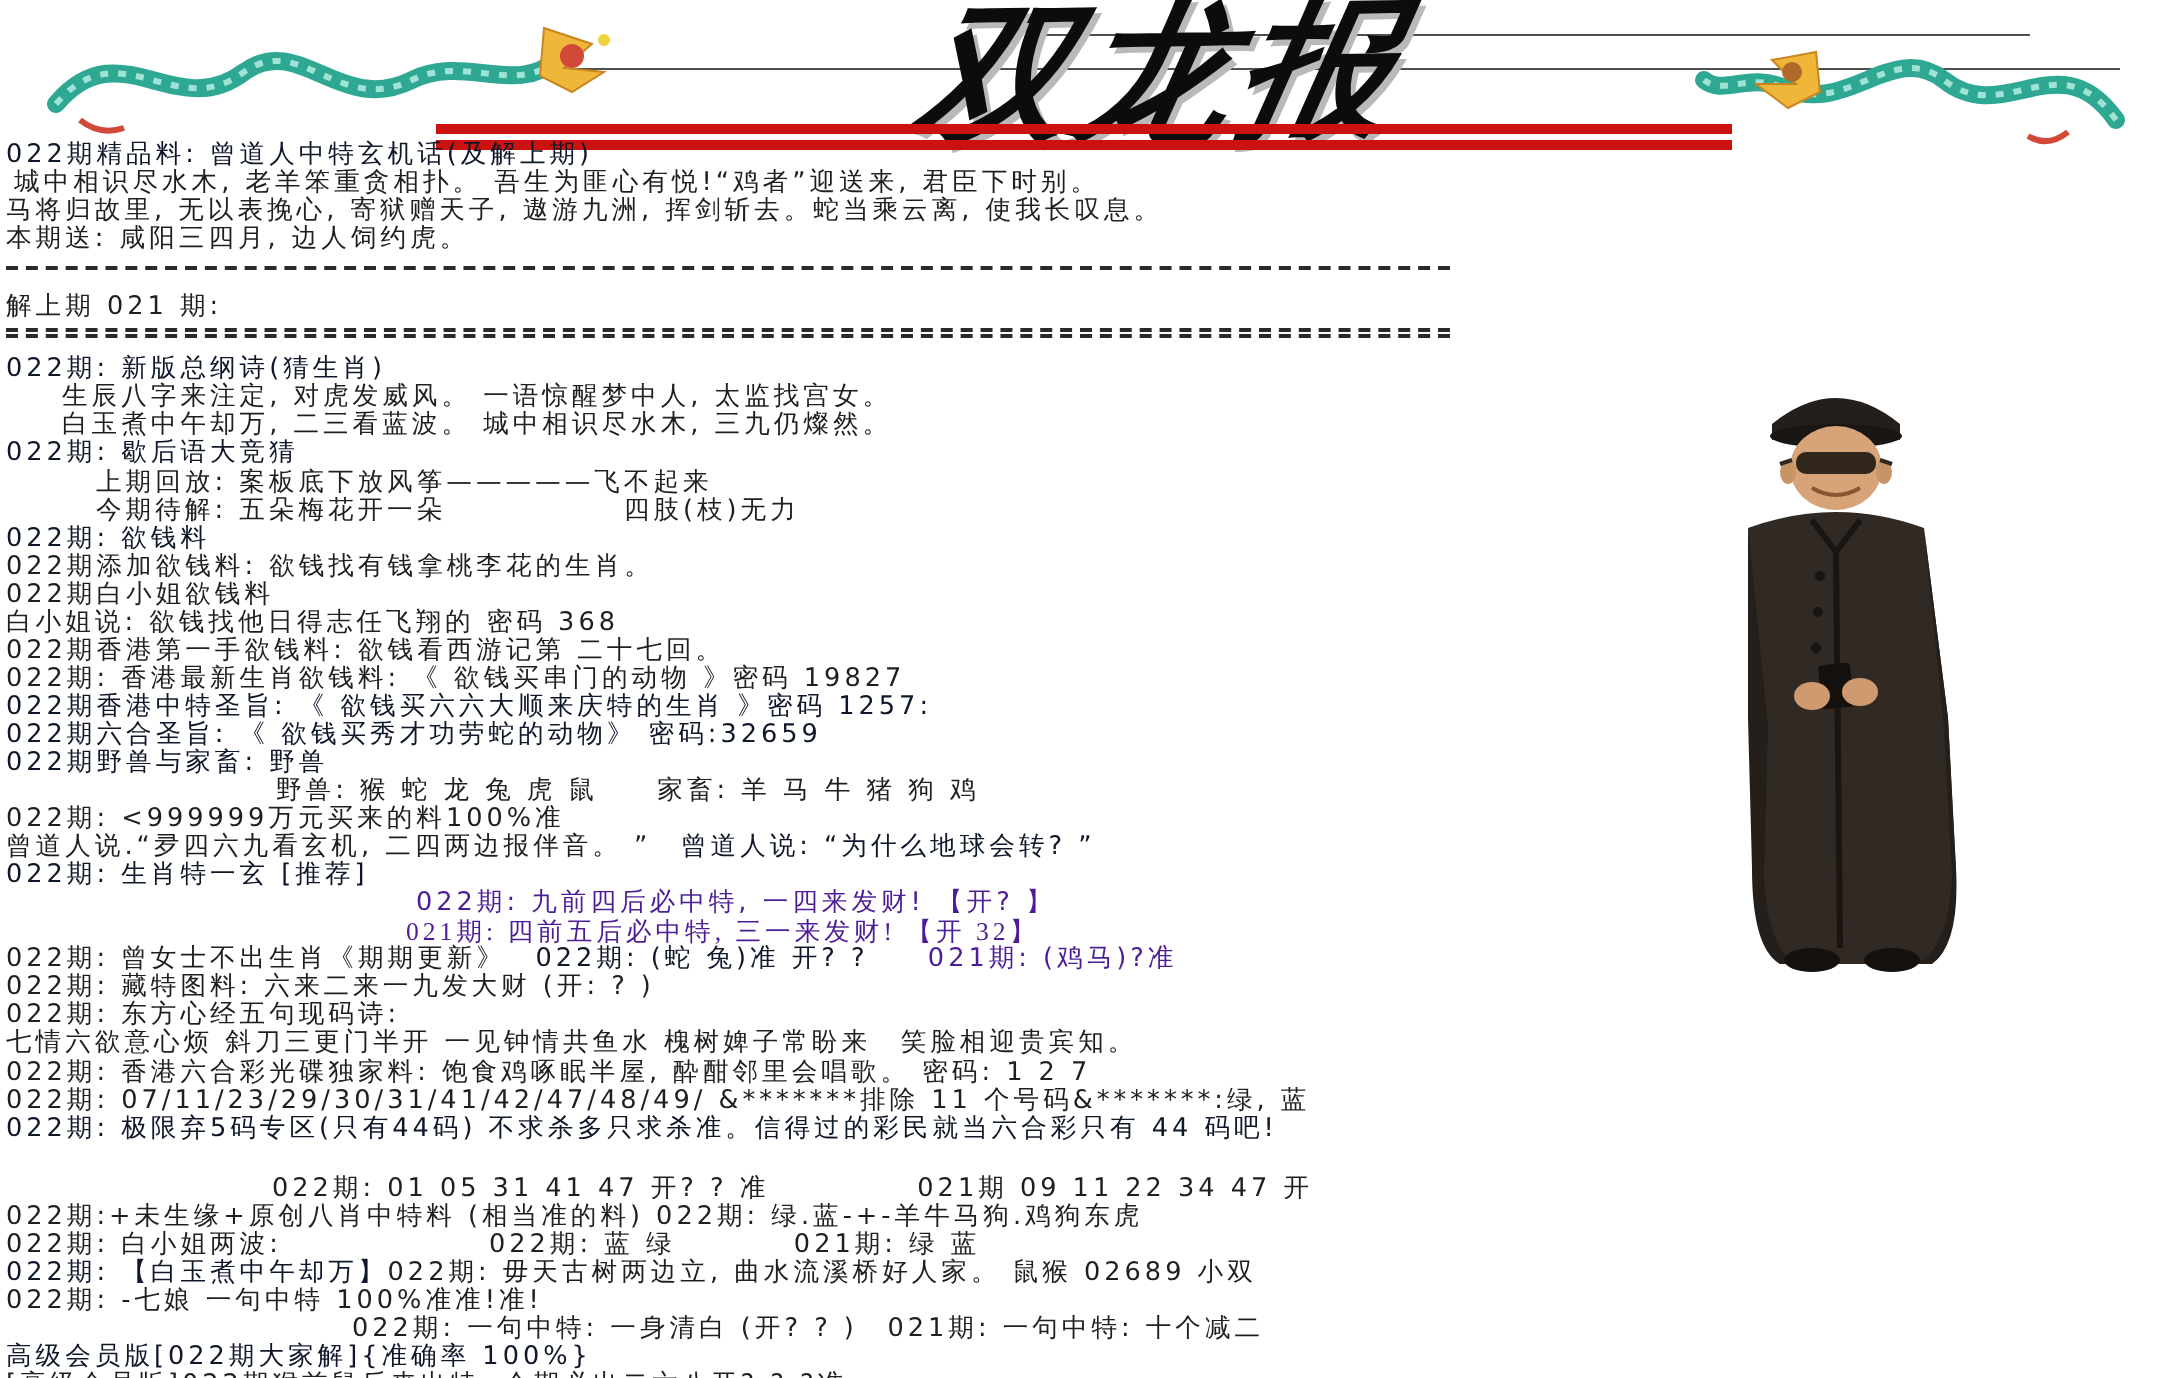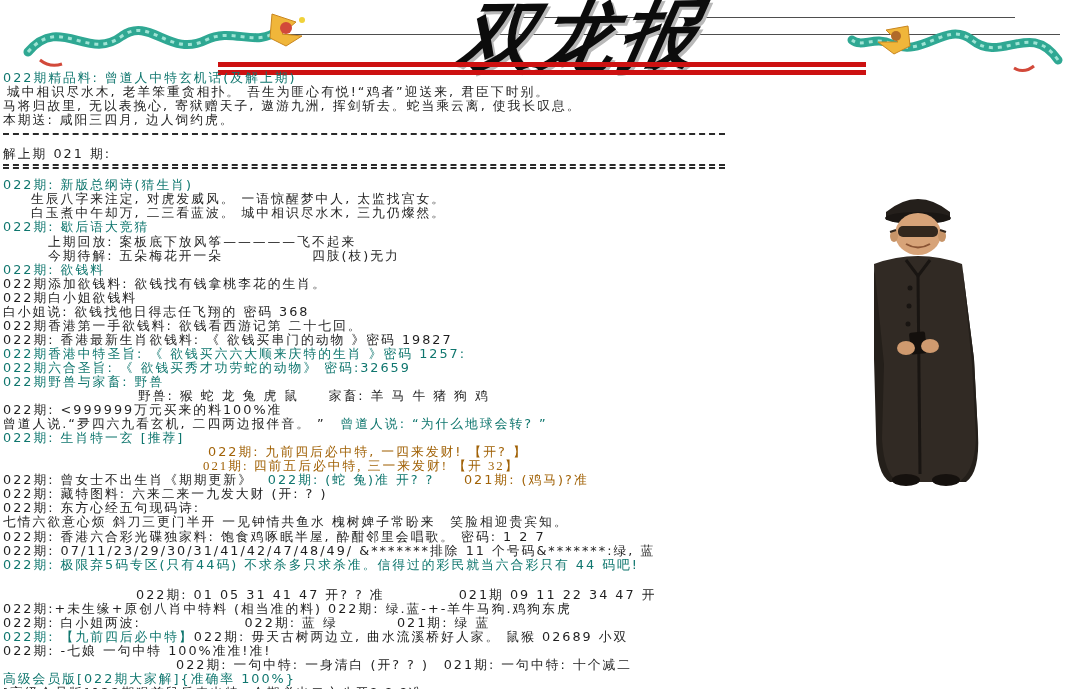--- a/index.html
+++ b/index.html
@@ -17,22 +17,22 @@
   .redbar{position:absolute;top:62px;left:218px;width:648px;height:13px;
      border-top:5px solid #cc1111;border-bottom:5px solid #cc1111;box-sizing:border-box;}
   .dragon{position:absolute;top:0;}
   .dragon.left{left:10px;}
   .dragon.right{right:6px;}
   
   .lines{position:absolute;top:71px;left:3px;width:1077px;}
   .line{height:14.05px;line-height:14.05px;font-size:12.8px;letter-spacing:2px;
         white-space:pre;overflow:visible;}
   .c-k{color:#1f1f1f;}
-  .c-r{color:#0f766e;}
-  .c-b{color:#a16207;}
+  .c-r{color:#0f172a;}
+  .c-b{color:#4c1d95;}
   .dash{margin-top:6px;height:0;border-top:2px dashed #2a2a2a;width:722px;}
   .dbl{margin-top:3px;height:5px;border-top:2px dashed #2a2a2a;border-bottom:2px dashed #2a2a2a;
        box-sizing:border-box;width:722px;}
   
   .portrait{position:absolute;left:846px;top:184px;width:166px;height:302px;}
 </style>
 </head>
 <body>
 
 <div class="header">
@@ -92,21 +92,21 @@
     <div class="line"><span class="c-k">022期: 曾女士不出生肖《期期更新》　</span><span class="c-r">022期: (蛇 兔)准 开? ?　　</span><span class="c-b">021期: (鸡马)?准</span></div>
     <div class="line"><span class="c-k">022期: 藏特图料: 六来二来一九发大财 (开: ? )</span></div>
     <div class="line"><span class="c-k">022期: 东方心经五句现码诗:</span></div>
     <div class="line"><span class="c-k">七情六欲意心烦 斜刀三更门半开 一见钟情共鱼水 槐树婢子常盼来　笑脸相迎贵宾知。</span></div>
     <div class="line"><span class="c-k">022期: 香港六合彩光碟独家料: 饱食鸡啄眠半屋, 酔酣邻里会唱歌。 密码: 1 2 7</span></div>
     <div class="line"><span class="c-k">022期: 07/11/23/29/30/31/41/42/47/48/49/ &amp;*******排除 11 个号码&amp;*******:绿, 蓝</span></div>
     <div class="line"><span class="c-r">022期: 极限弃5码专区(只有44码) 不求杀多只求杀准。信得过的彩民就当六合彩只有 44 码吧!</span></div>
     <div class="line" style="padding-left: 133px; margin-top: 16px;"><span class="c-k">022期: 01 05 31 41 47 开? ? 准　　　　　021期 09 11 22 34 47 开</span></div>
     <div class="line"><span class="c-k">022期:+未生缘+原创八肖中特料 (相当准的料) 022期: 绿.蓝-+-羊牛马狗.鸡狗东虎</span></div>
     <div class="line"><span class="c-k">022期: 白小姐两波:　　　　　　　022期: 蓝 绿　　　　021期: 绿 蓝</span></div>
-    <div class="line"><span class="c-r">022期: 【九前四后必中特】</span><span class="c-k">022期: 毋天古树两边立, 曲水流溪桥好人家。 鼠猴 02689 小双</span></div>
+    <div class="line"><span class="c-r">022期: 【白玉煮中午却万】</span><span class="c-k">022期: 毋天古树两边立, 曲水流溪桥好人家。 鼠猴 02689 小双</span></div>
     <div class="line"><span class="c-k">022期: -七娘 一句中特 100%准准!准!</span></div>
     <div class="line" style="padding-left: 173px;"><span class="c-k">022期: 一句中特: 一身清白 (开? ? )　021期: 一句中特: 十个减二</span></div>
     <div class="line"><span class="c-r">高级会员版[022期大家解]{准确率 100%}</span></div>
     <div class="line"><span class="c-k">[高级会员版]022期猴前鼠后来出特, 今期必出二六八开? ? ?准</span></div>
     <div class="line"><span class="c-k">[高级会员版]021期狗前虎后来出特, 今期必出一四六开 32准</span></div>
   </div>
 
 <div class="portrait">
   <svg width="166" height="302" viewBox="0 0 166 302">
 

